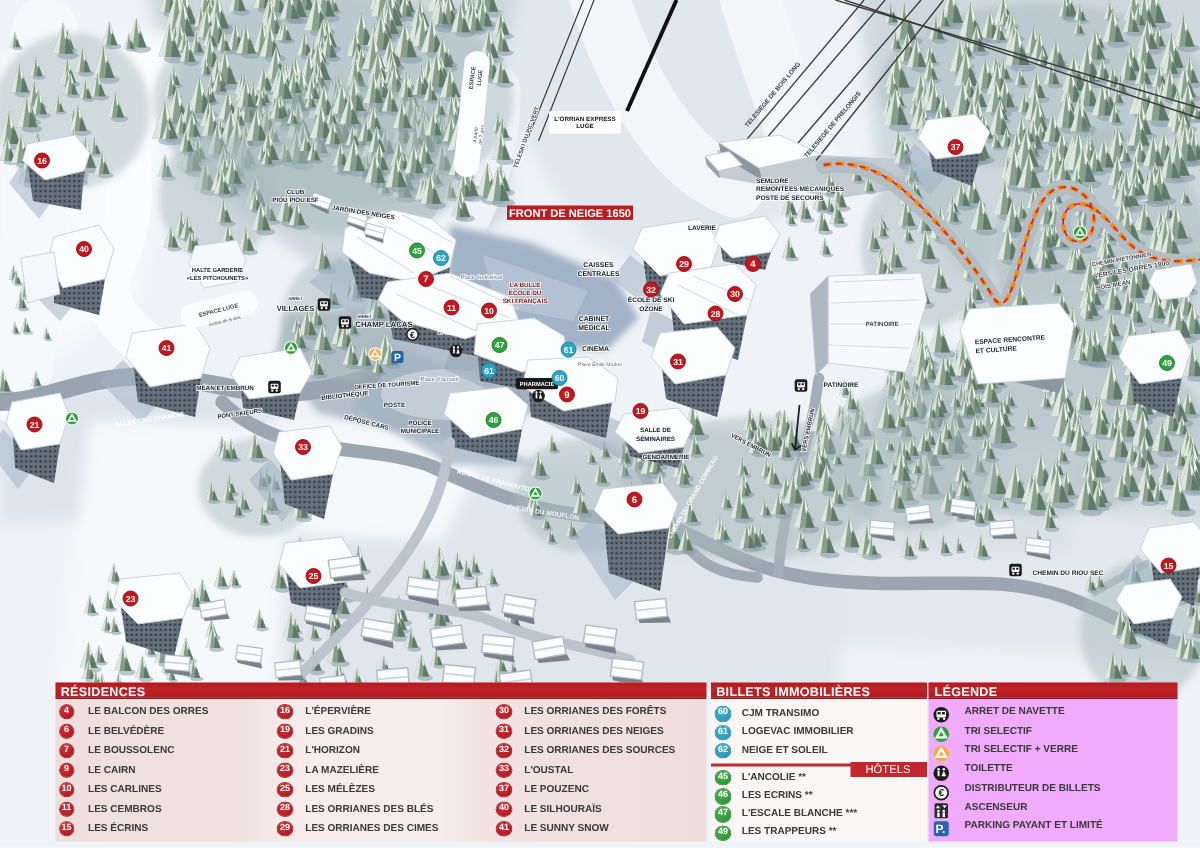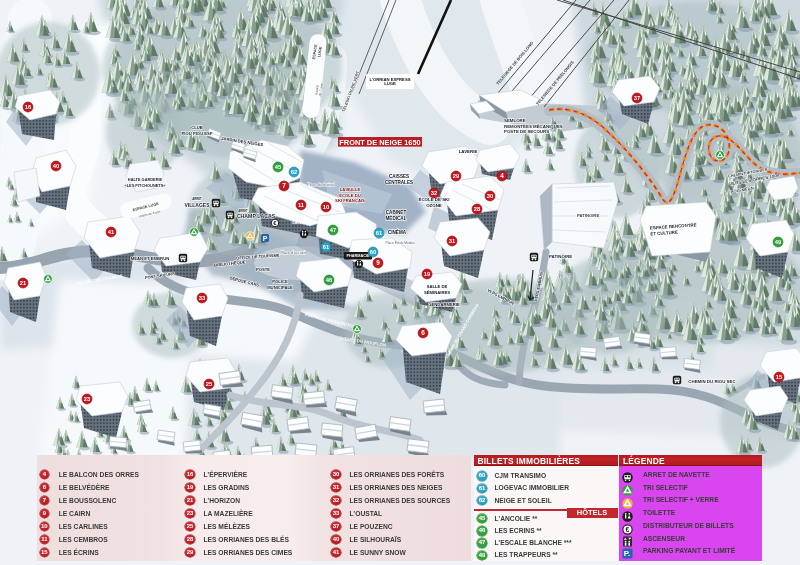--- a/index.html
+++ b/index.html
@@ -2034,20 +2034,21 @@
       </g>
 
 <g>
         <circle cx="373" cy="252" r="5.0" fill="#2ba4c6" stroke="#1b7f9e" stroke-width="0.6"></circle>
 <text x="373" y="254.1" font-size="5.8" font-weight="bold" fill="#fff" text-anchor="middle">60</text>
       </g>
 </svg>
 
 <div class="panel" style="left:36.5px;top:454.7px;width:434.5px;height:106px;background:linear-gradient(90deg,#efdede 0%,#f1e1e1 28%,#f7ebeb 36%,#f8eded 58%,#f2e2e2 66%,#efdddd 100%)">
 
+<div class="phead">RÉSIDENCES</div>
 
 <div class="circ red" style="left:3.2px;top:15.1px">4</div>
 <div class="lab" style="left:22.2px;top:15.9px">LE BALCON DES ORRES</div>
 
 <div class="circ red" style="left:3.2px;top:28.1px">6</div>
 <div class="lab" style="left:22.2px;top:28.9px">LE BELVÉDÈRE</div>
 
 <div class="circ red" style="left:3.2px;top:41.1px">7</div>
 <div class="lab" style="left:22.2px;top:41.9px">LE BOUSSOLENC</div>
 
@@ -2114,36 +2115,36 @@
 <div class="lab" style="left:21.0px;top:17.5px">CJM TRANSIMO</div>
 
 <div class="circ blue" style="left:3.8px;top:28.9px">61</div>
 <div class="lab" style="left:21.0px;top:29.7px">LOGEVAC IMMOBILIER</div>
 
 <div class="circ blue" style="left:3.8px;top:41.1px">62</div>
 <div class="lab" style="left:21.0px;top:41.9px">NEIGE ET SOLEIL</div>
 
 <div style="position:absolute;left:0;top:54.3px;width:144px;height:2px;background:#c1272d"></div>
 
-<div style="position:absolute;left:93px;top:52.9px;width:51px;height:10.5px;background:#c1272d;color:#fff;font-weight:bold;font-size:7.5px;text-align:center;line-height:10.5px">HÔTELS</div>
+<div style="position:absolute;left:93px;top:52.9px;width:51px;height:10.5px;background:#c1272d;color:#fff;font-weight:normal;font-size:7.5px;text-align:center;line-height:10.5px">HÔTELS</div>
 
 <div class="circ green" style="left:3.8px;top:59.4px">45</div>
 <div class="lab" style="left:21.0px;top:60.2px">L'ANCOLIE **</div>
 
 <div class="circ green" style="left:3.8px;top:71.6px">46</div>
 <div class="lab" style="left:21.0px;top:72.4px">LES ECRINS **</div>
 
 <div class="circ green" style="left:3.8px;top:83.8px">47</div>
 <div class="lab" style="left:21.0px;top:84.6px">L'ESCALE BLANCHE ***</div>
 
 <div class="circ green" style="left:3.8px;top:96.0px">49</div>
 <div class="lab" style="left:21.0px;top:96.8px">LES TRAPPEURS **</div>
 </div>
 
-<div class="panel" style="left:619px;top:454.7px;width:143px;height:106px;background:#d946ef">
+<div class="panel" style="left:619px;top:454.7px;width:166px;height:106px;background:#f0abfc">
 
 <div class="phead">LÉGENDE</div>
 
 <div style="position:absolute;left:3.0px;top:14.6px;width:11px;height:11px"><svg width="11" height="11" viewBox="0 0 11 11">
           <circle cx="5.5" cy="5.5" r="5.2" fill="#1c1c1c"></circle>
           <rect x="2.3" y="2.9" width="6.4" height="4.4" rx="0.9" fill="#fff"></rect>
           <rect x="3.1" y="3.7" width="2" height="1.6" fill="#1c1c1c"></rect>
           <rect x="5.9" y="3.7" width="2" height="1.6" fill="#1c1c1c"></rect>
           <circle cx="3.6" cy="8.2" r="0.8" fill="#fff"></circle>
           <circle cx="7.4" cy="8.2" r="0.8" fill="#fff"></circle>

